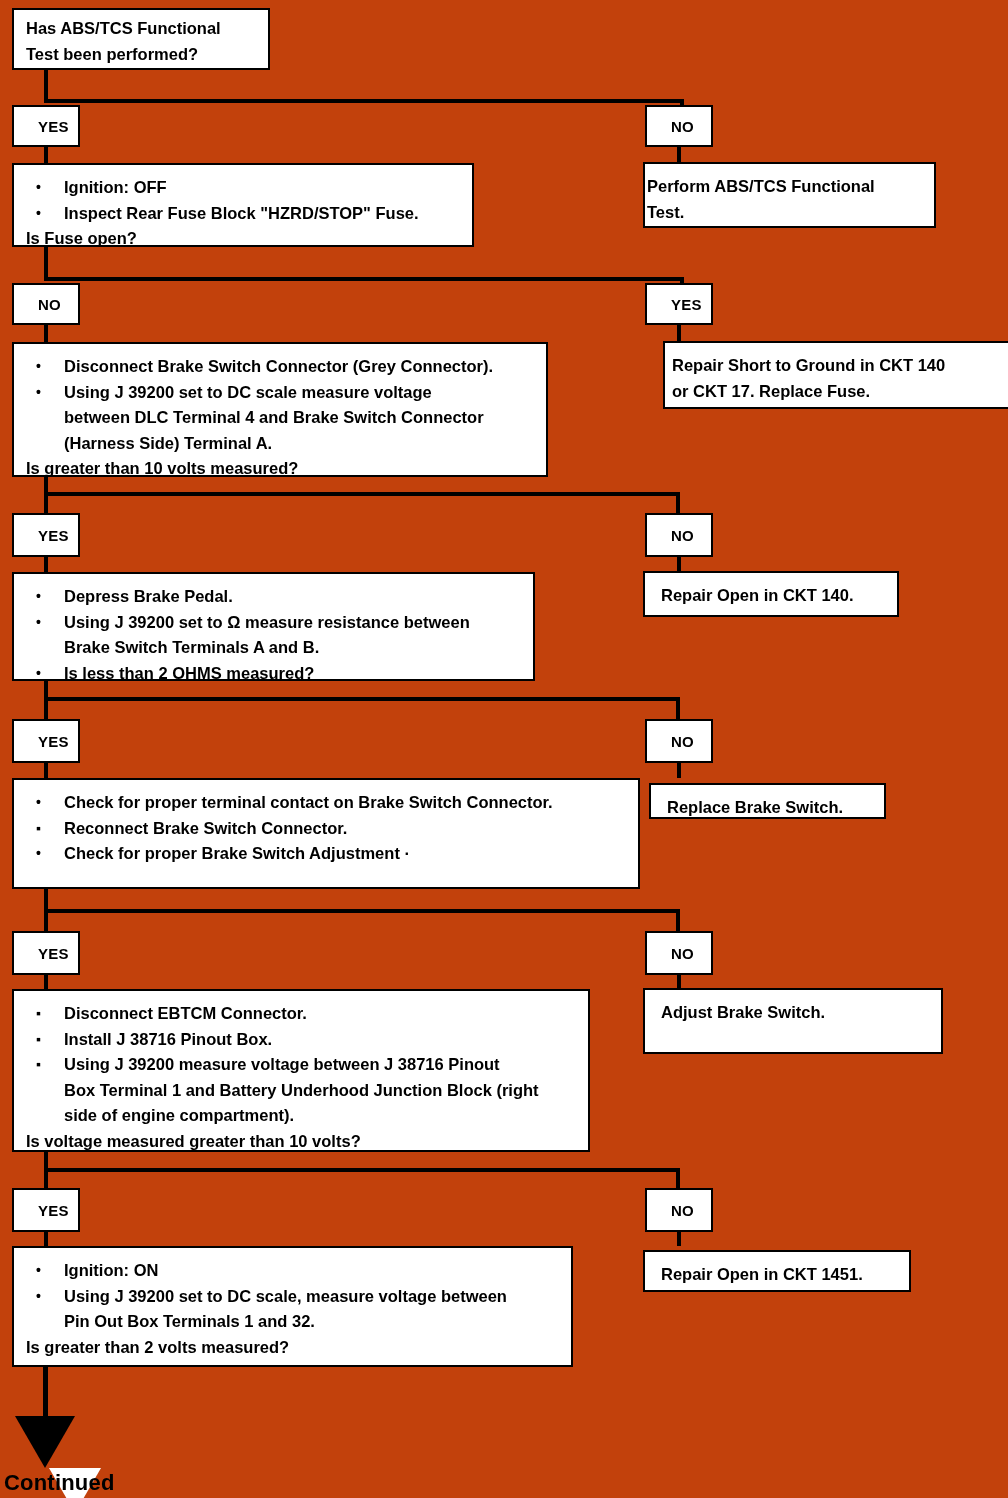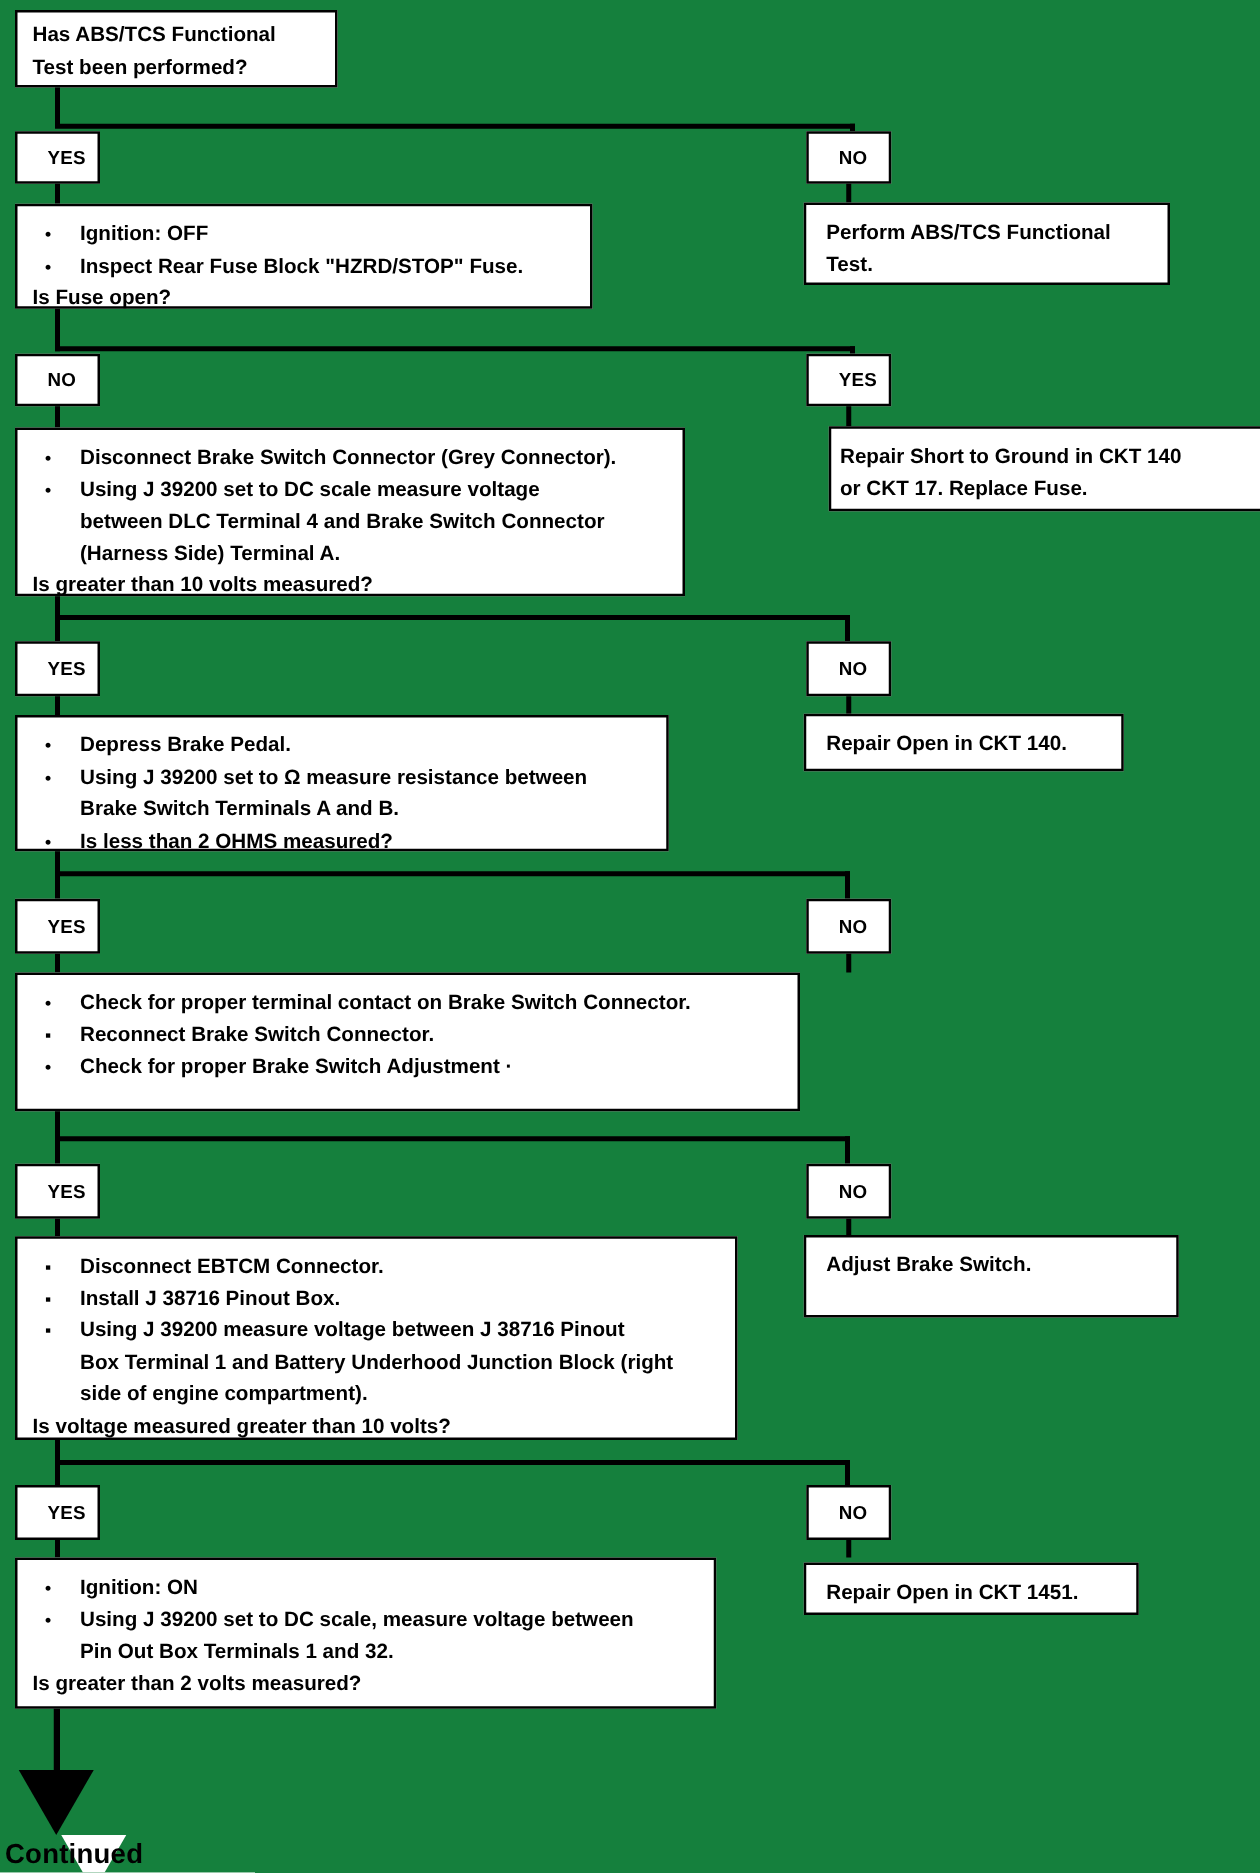--- a/index.html
+++ b/index.html
@@ -8,21 +8,21 @@
     background: #ffffff;
   }
   body {
     font-family: "Liberation Sans", sans-serif;
     color: #000000;
   }
   #sheet {
     position: relative;
     width: 1008px;
     height: 1498px;
-    background: #15803d;
+    background: #c2410c;
     overflow: hidden;
   }
   .node {
     position: absolute;
     box-sizing: border-box;
     border: 2.5px solid #000;
     background: #fff;
   }
   .label-box {
     display: flex;
@@ -120,21 +120,21 @@
   <div class="node label-box" style="left:12px; top:105px; width:68px; height:42px;">
     <span>YES</span>
   </div>
   <div class="node label-box" style="left:645px; top:105px; width:68px; height:42px;">
     <span>NO</span>
   </div>
 
   <div class="conn vline" style="left:44px; top:147px; width:4px; height:16px;"></div>
   <div class="conn vline" style="left:677px; top:147px; width:4px; height:16px;"></div>
 
-  <div class="node text-box" style="left:643px; top:162px; width:293px; height:66px; padding-left:16px;">
+  <div class="node text-box" style="left:643px; top:162px; width:293px; height:66px; padding-left:2px;">
     <div class="plain-row">Perform ABS/TCS Functional</div>
     <div class="plain-row">Test.</div>
   </div>
 
   <div class="node text-box" style="left:12px; top:163px; width:462px; height:84px;">
     <div class="bullet-row">
       <span class="bullet">•</span>
       <span class="bullet-text">Ignition:  OFF</span>
     </div>
     <div class="bullet-row">
@@ -222,20 +222,23 @@
   <div class="node label-box" style="left:12px; top:719px; width:68px; height:44px;">
     <span>YES</span>
   </div>
   <div class="node label-box" style="left:645px; top:719px; width:68px; height:44px;">
     <span>NO</span>
   </div>
 
   <div class="conn vline" style="left:44px; top:763px; width:4px; height:15px;"></div>
   <div class="conn vline" style="left:677px; top:763px; width:4px; height:15px;"></div>
 
+  <div class="node simple-box" style="left:649px; top:783px; width:237px; height:36px;">
+    <span>Replace Brake Switch.</span>
+  </div>
 
   <div class="node text-box" style="left:12px; top:778px; width:628px; height:111px;">
     <div class="bullet-row">
       <span class="bullet">•</span>
       <span class="bullet-text">Check for proper terminal contact on Brake Switch Connector.</span>
     </div>
     <div class="bullet-row">
       <span class="bullet">▪</span>
       <span class="bullet-text">Reconnect Brake Switch Connector.</span>
     </div>

